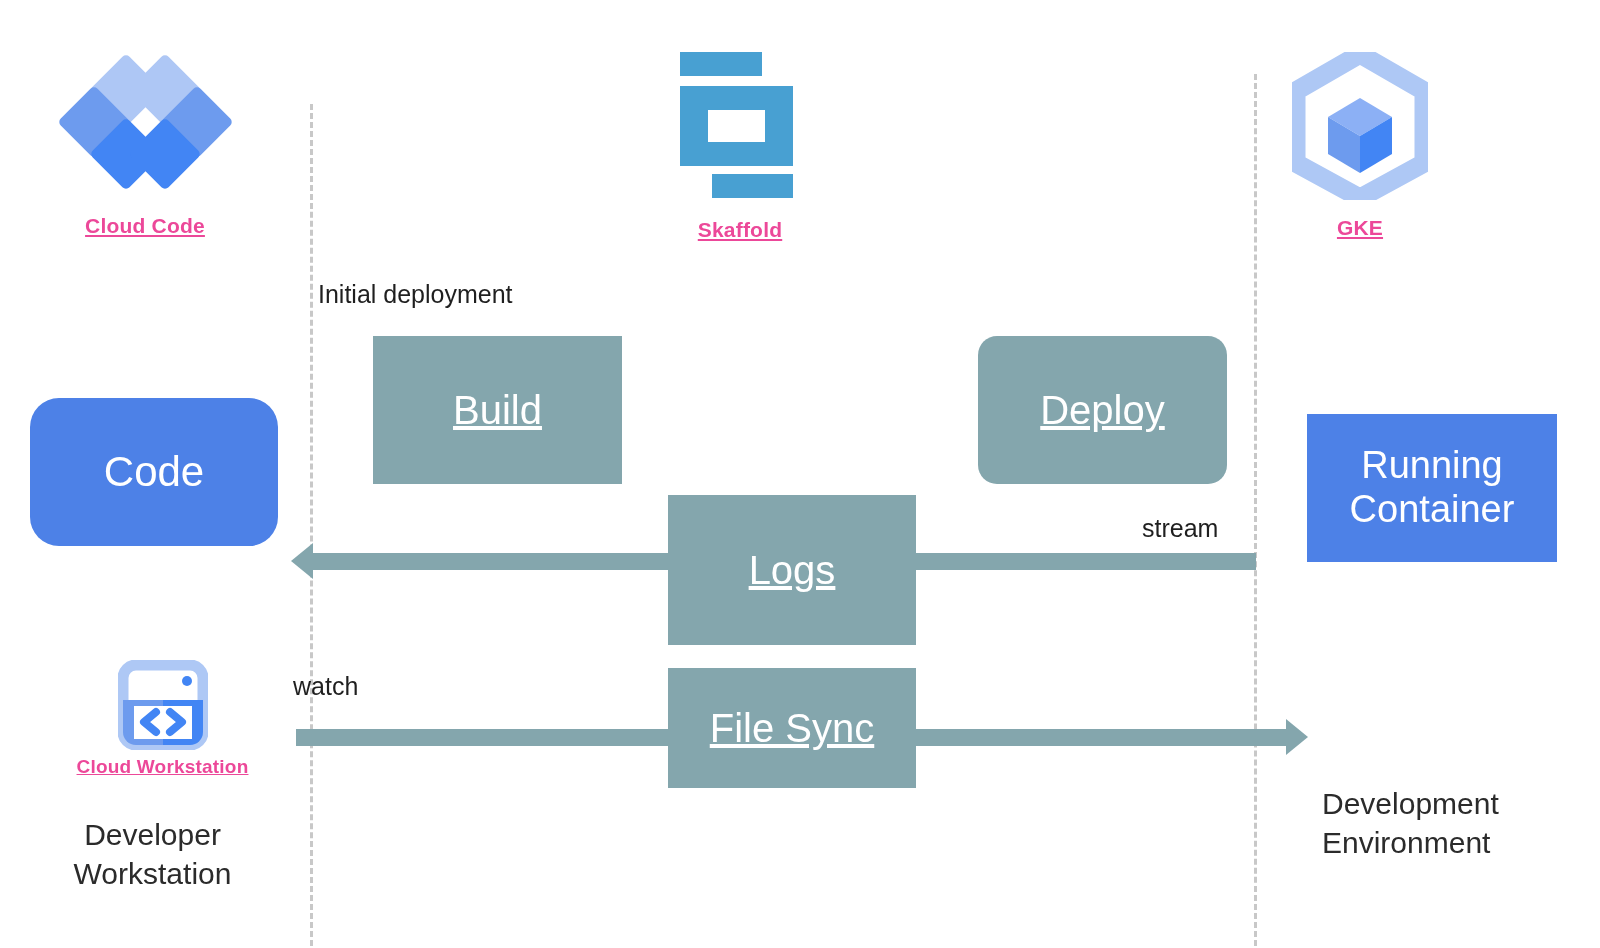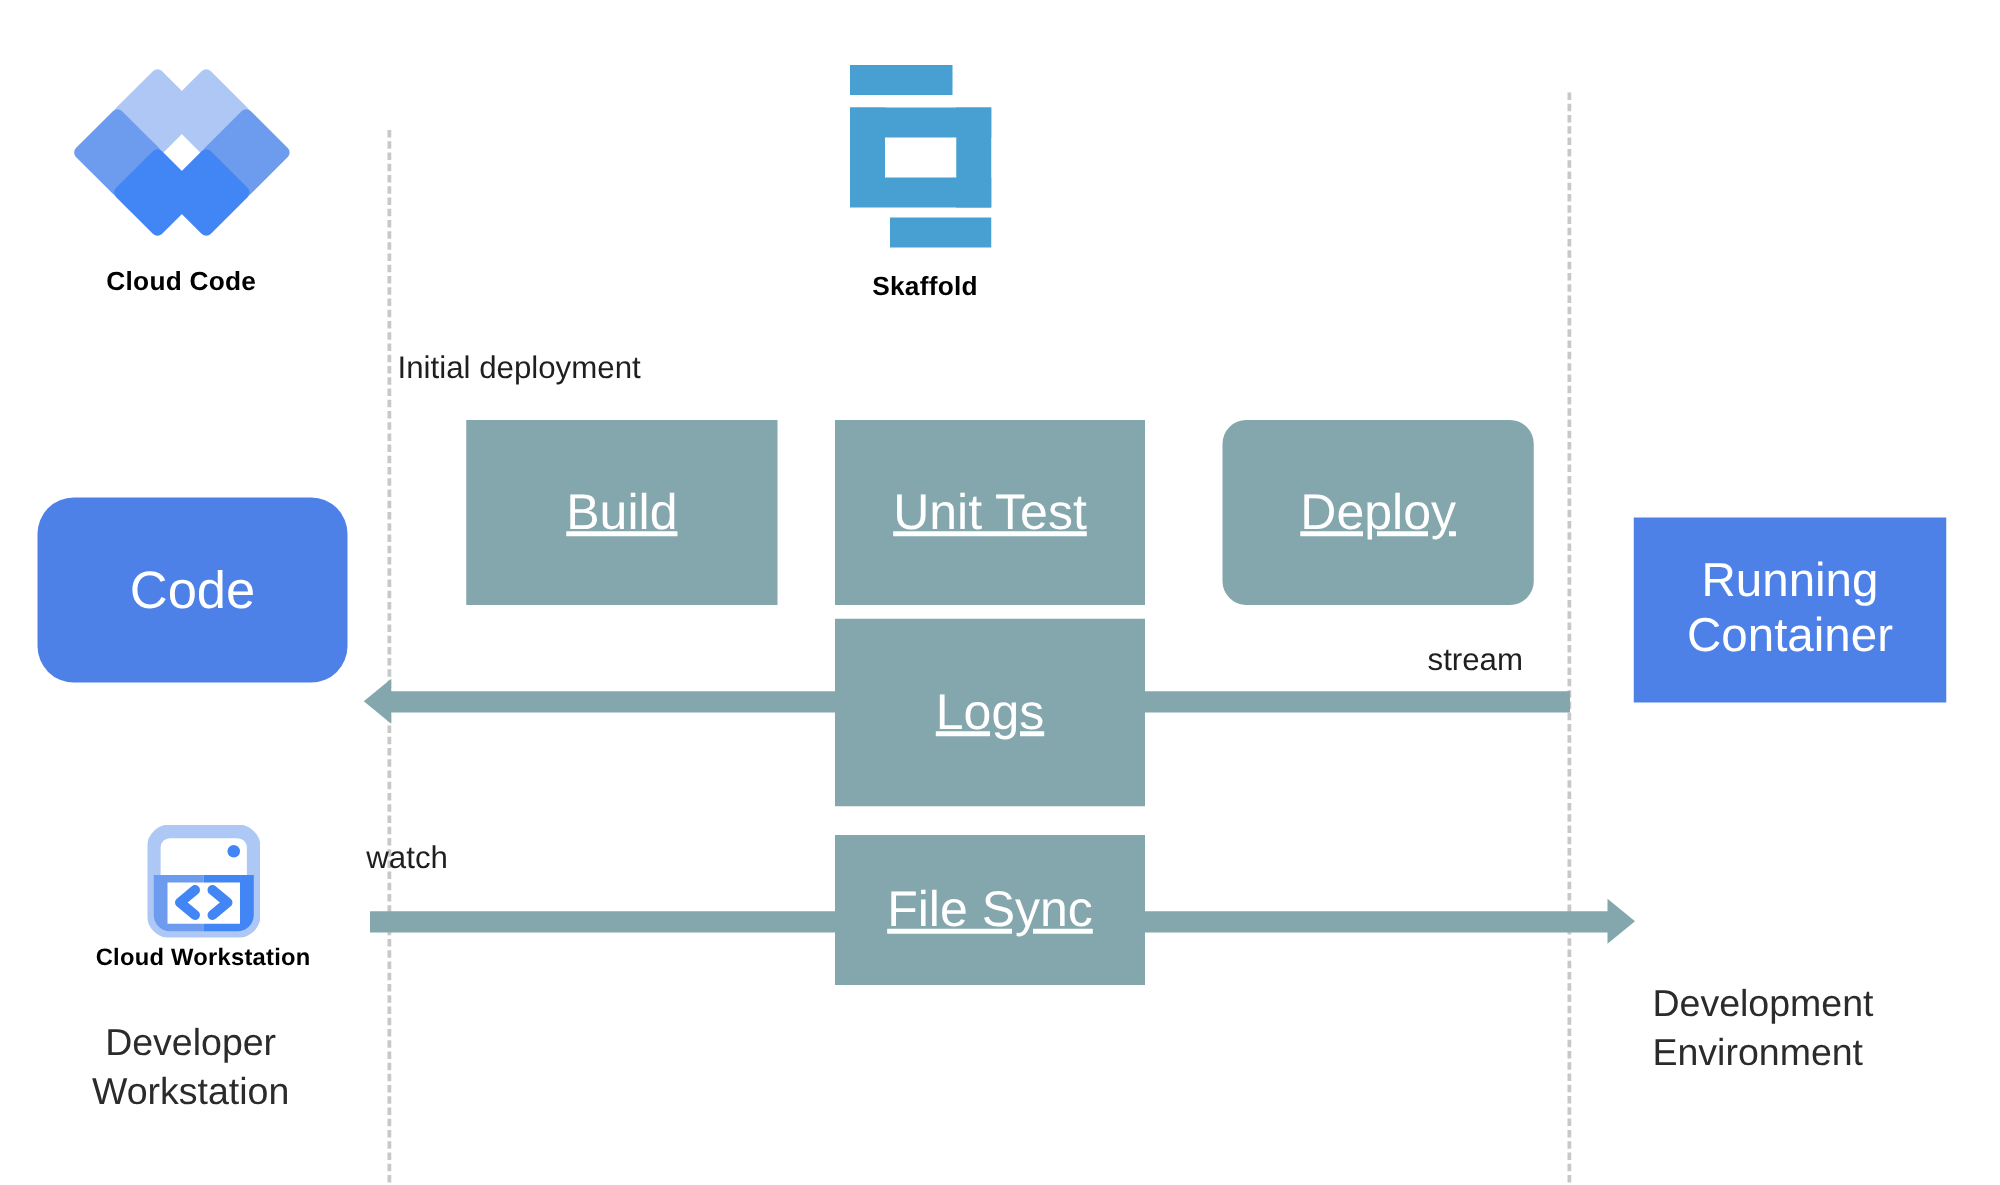--- a/index.html
+++ b/index.html
@@ -28,23 +28,24 @@
   #boundary-right { left: 1254px; top: 74px;  height: 872px; }
 
   
   .logo-block {
     position: absolute;
     text-align: center;
   }
   .logo-caption {
     font-size: 21px;
     font-weight: bold;
-    color: #000000;
+    color: #ec4899;
     letter-spacing: 0.2px;
     white-space: nowrap;
+    text-decoration: underline;
   }
 
   
   #cloudcode-logo { left: 40px; top: 62px; width: 210px; }
   #cloudcode-logo .art { position: relative; height: 130px; width: 150px; margin: 0 auto 22px; }
   .diamond {
     position: absolute;
     width: 52px;
     height: 52px;
     transform: rotate(45deg);
@@ -162,20 +163,31 @@
       <div class="sk-bar" style="left:2px;   top:0px;   width:82px;  height:24px;"></div>
       <div class="sk-bar" style="left:2px;   top:34px;  width:28px;  height:80px;"></div>
       <div class="sk-bar" style="left:2px;   top:34px;  width:113px; height:24px;"></div>
       <div class="sk-bar" style="left:87px;  top:34px;  width:28px;  height:80px;"></div>
       <div class="sk-bar" style="left:30px;  top:90px;  width:85px;  height:24px;"></div>
       <div class="sk-bar" style="left:34px;  top:122px; width:81px;  height:24px;"></div>
     </div>
     <div class="logo-caption">Skaffold</div>
   </div>
 
+  <div class="logo-block" id="gke-logo">
+    <div class="art">
+      <svg width="136" height="148" viewBox="0 0 136 148">
+        <path d="M68 2 L132 39 L132 111 L68 146 L4 111 L4 39 Z" fill="none" stroke="#aec8f5" stroke-width="19"></path>
+        <polygon points="68,46 100,65 68,84 36,65" fill="#8cb0f5"></polygon>
+        <polygon points="36,65 68,84 68,121 36,102" fill="#6d9bee"></polygon>
+        <polygon points="100,65 100,102 68,121 68,84" fill="#4285f4"></polygon>
+      </svg>
+    </div>
+    <div class="logo-caption">GKE</div>
+  </div>
 
   <div class="logo-block" id="workstation-logo">
     <div class="art">
       <svg width="90" height="90" viewBox="0 0 90 90">
         <rect x="5" y="5" width="80" height="80" rx="13" ry="13" fill="none" stroke="#aec8f5" stroke-width="11"></rect>
         <path d="M5 40 L5 72 a13 13 0 0 0 13 13 L45 85 L45 40 Z" fill="#6d9bee"></path>
         <path d="M45 40 L85 40 L85 72 a13 13 0 0 1 -13 13 L45 85 Z" fill="#4285f4"></path>
         <rect x="16" y="46" width="58" height="33" fill="#ffffff"></rect>
         <circle cx="69" cy="21" r="5" fill="#4285f4"></circle>
         <path d="M38 52 L26 62 L38 72" fill="none" stroke="#4285f4" stroke-width="8" stroke-linecap="round" stroke-linejoin="round"></path>
@@ -193,23 +205,20 @@
     <span>
       <span>Running</span><br>
       <span>Container</span>
     </span>
   </div>
 
   <div class="box box-teal" id="box-build">
     <span>Build</span>
   </div>
 
-  <div class="box box-teal" id="box-unit-test">
-    <span>Unit Test</span>
-  </div>
 
   <div class="box box-teal" id="box-deploy">
     <span>Deploy</span>
   </div>
 
   <div class="arrow-bar" id="arrow-logs-bar"></div>
   <div class="arrow-head arrow-head-left" id="arrow-logs-head"></div>
 
   <div class="box box-teal" id="box-logs">
     <span>Logs</span>

